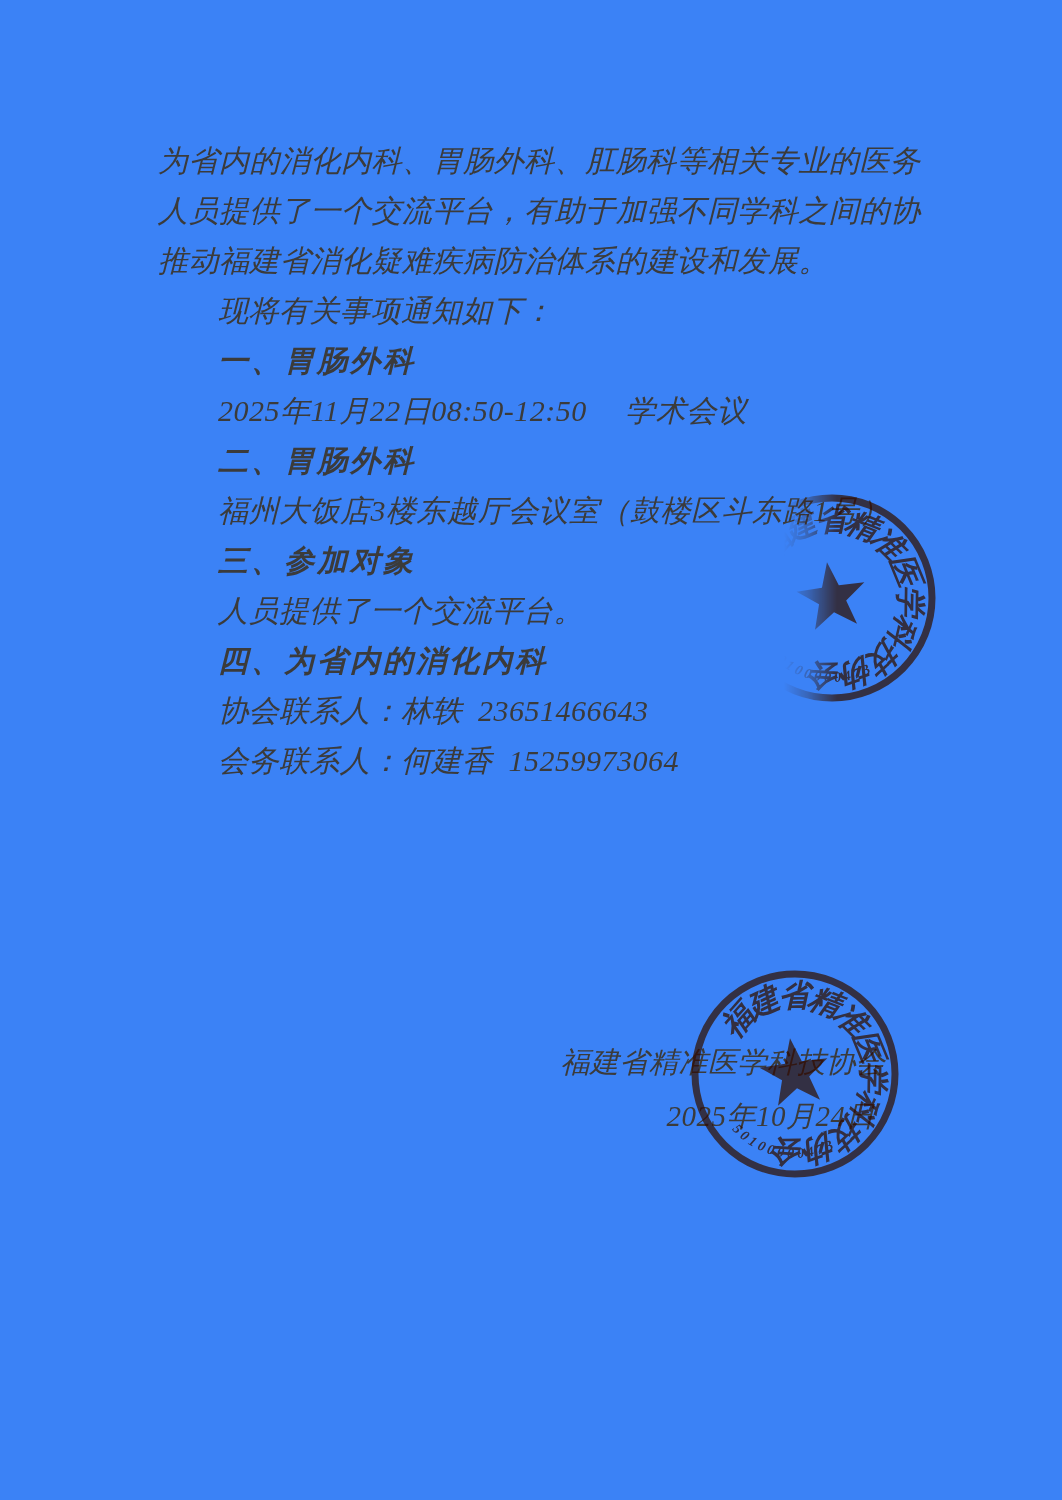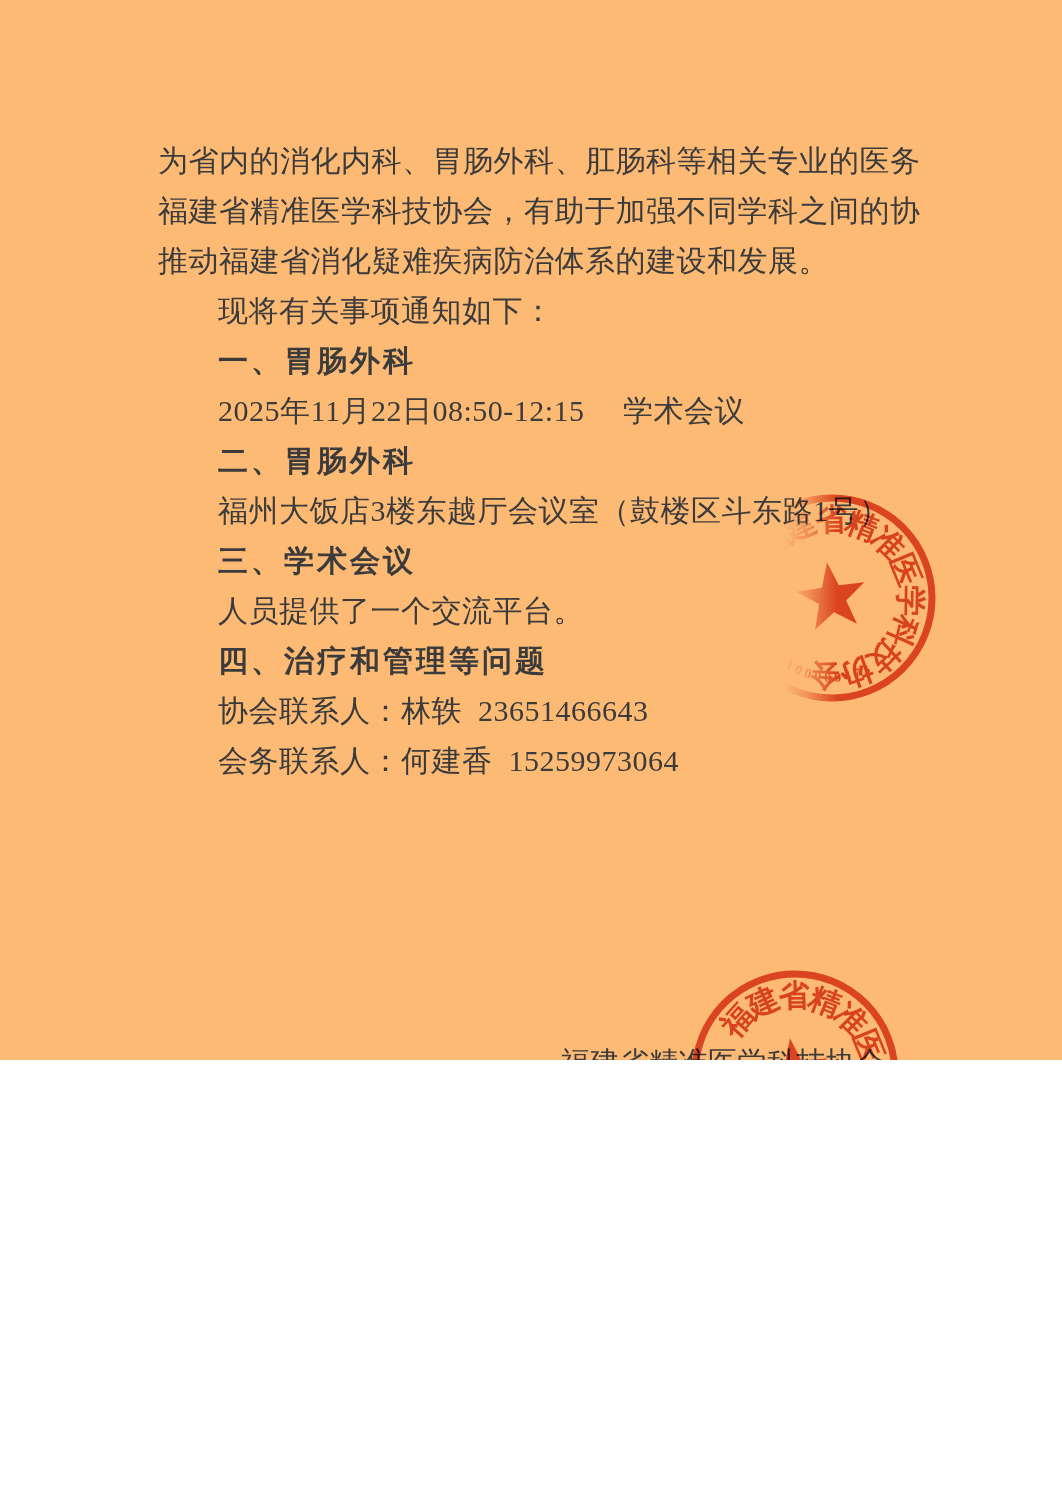--- a/index.html
+++ b/index.html
@@ -1,22 +1,23 @@
 <!DOCTYPE html>
 <html><head>
 <meta charset="utf-8">
 <style>
   html,body { margin:0; padding:0; background:#ffffff; }
   .page {
     position:relative;
-    width:1062px; height:1060px;
-    background:#fdba74;
+    width:1062px; height:1500px;
+    background:#3b82f6;
     font-family:"Liberation Serif","DejaVu Serif",serif;
     color:#3b3b3b;
     overflow:hidden;
+    font-style:italic;
   }
   .doc {
     position:absolute; left:158px; top:136px; width:770px;
     font-size:30px;
   }
   .line {
     height:50px; line-height:50px;
     white-space:pre;
     letter-spacing:0.5px;
   }
@@ -40,35 +41,35 @@
   .seal-top    { left:712px; top:478px;  width:240px; height:240px; }
   .seal-bottom { left:675px; top:954px;  width:240px; height:240px; }
 </style>
 </head>
 <body>
 
 <div class="page">
 
   <div class="doc">
     <div class="line">为省内的消化内科、胃肠外科、肛肠科等相关专业的医务</div>
-    <div class="line">福建省精准医学科技协会，有助于加强不同学科之间的协</div>
+    <div class="line">人员提供了一个交流平台，有助于加强不同学科之间的协</div>
     <div class="line">推动福建省消化疑难疾病防治体系的建设和发展。</div>
 
     <div class="line indent">现将有关事项通知如下：</div>
 
     <div class="line indent head">一、胃肠外科</div>
-    <div class="line indent">2025年11月22日08:50-12:15　 学术会议</div>
+    <div class="line indent">2025年11月22日08:50-12:50　 学术会议</div>
 
     <div class="line indent head">二、胃肠外科</div>
     <div class="line indent">福州大饭店3楼东越厅会议室（鼓楼区斗东路1号）</div>
 
-    <div class="line indent head">三、学术会议</div>
+    <div class="line indent head">三、参加对象</div>
     <div class="line indent">人员提供了一个交流平台。</div>
 
-    <div class="line indent head">四、治疗和管理等问题</div>
+    <div class="line indent head">四、为省内的消化内科</div>
     <div class="line indent">协会联系人：林轶  23651466643</div>
     <div class="line indent">会务联系人：何建香  15259973064</div>
   </div>
 
   <div class="sig">
     <div class="line">福建省精准医学科技协会</div>
     <div class="line sig-date">2025年10月24日</div>
   </div>
 
   <svg class="seal seal-top" viewBox="0 0 240 240">

